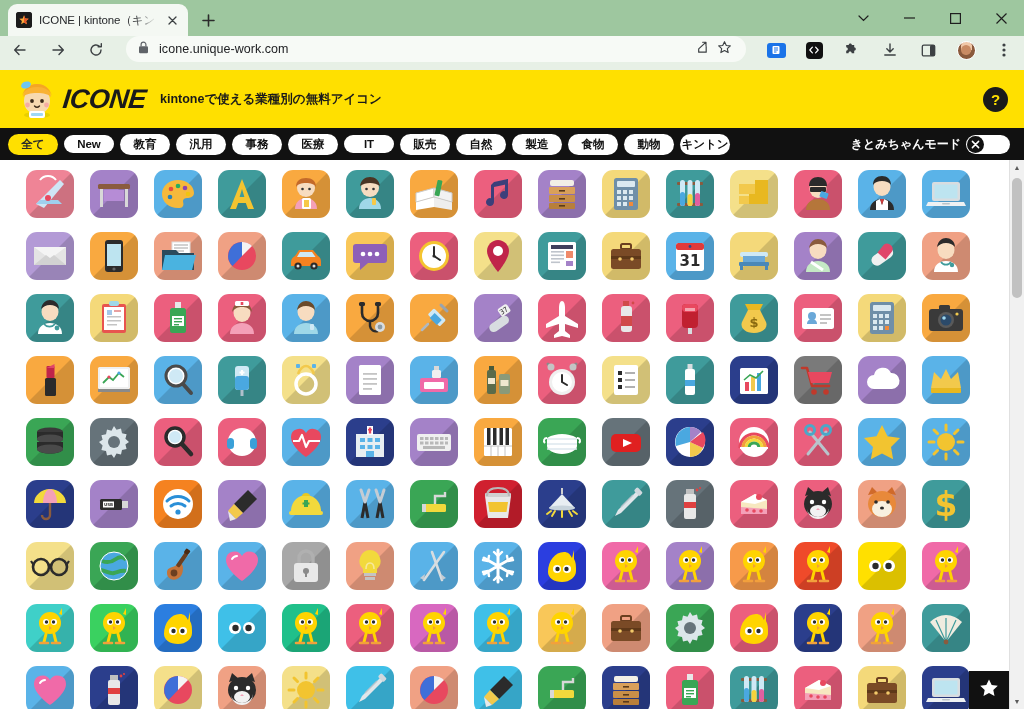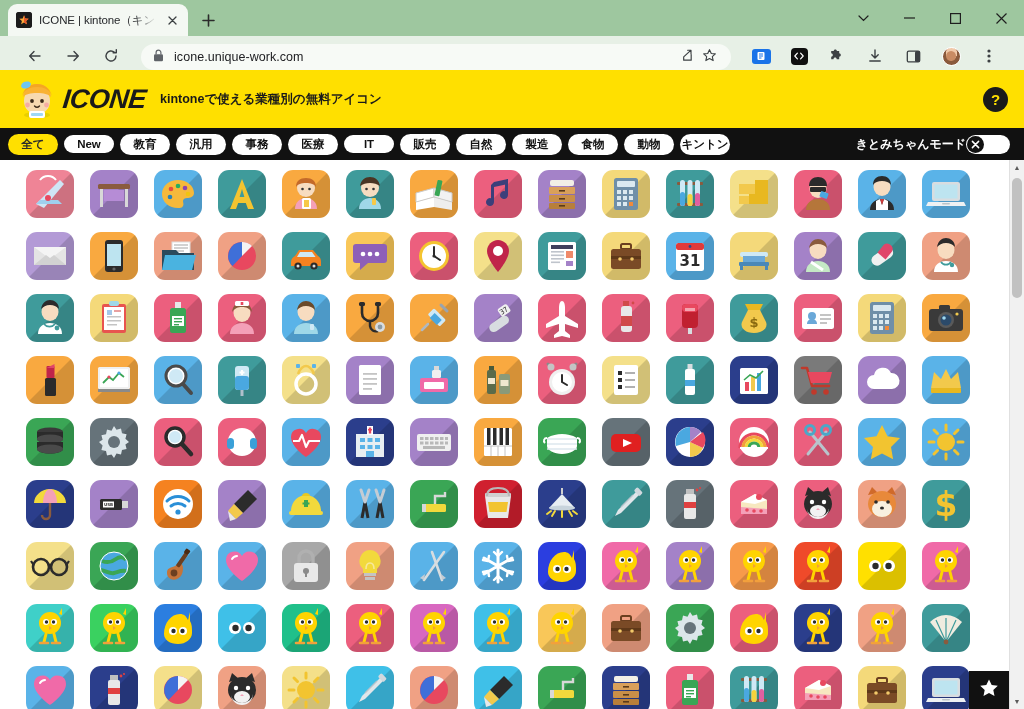--- a/index.html
+++ b/index.html
@@ -26,21 +26,21 @@
     font-size:11.5px; color:#26282b; white-space:nowrap; overflow:hidden;
     flex:1 1 auto; letter-spacing:-.1px;
     -webkit-mask-image:linear-gradient(to right,#000 80%,transparent 100%);
     mask-image:linear-gradient(to right,#000 80%,transparent 100%);
   }
   .tab-close{ width:16px;height:16px;flex:0 0 16px; display:flex;align-items:center;justify-content:center;color:#3c4043;}
   .newtab{ width:28px;height:28px; margin-left:6px; margin-bottom:2px; display:flex;align-items:center;justify-content:center; color:#2b2b2b;}
   .wincontrols{ position:absolute; right:0; top:0; height:36px; display:flex; align-items:center; }
   .wc{ width:46px;height:34px; display:flex;align-items:center;justify-content:center; color:#1f1f1f;}
 
-  .toolbar{ height:34px; background:#e7f0e6; display:flex; align-items:flex-end; padding:0 21px; gap:10px; }
+  .toolbar{ height:34px; background:#e7f0e6; display:flex; align-items:flex-start; padding:0 6px; gap:10px; }
   .tbtn{ width:28px;height:28px;border-radius:50%; display:flex;align-items:center;justify-content:center; color:#3c4043; flex:0 0 28px;}
   .omnibox{
     flex:1 1 auto; height:26px; background:#f7faf6; border-radius:14px;
     display:flex; align-items:center; padding:0 12px; gap:10px; margin:0 6px;
   }
   .omni-url{ font-size:12.5px; color:#202124; letter-spacing:.05px; flex:1 1 auto; }
   .omni-right{ display:flex; align-items:center; gap:8px; padding-right:2px;}
   .ext-blue{width:19px;height:15px;background:#1a73e8;border-radius:3px;display:flex;align-items:center;justify-content:center;}
   .ext-dark{width:17px;height:17px;background:#101010;border-radius:4px;display:flex;align-items:center;justify-content:center;}
   .avatar{
@@ -71,21 +71,21 @@
   .help-btn{width:25px;height:25px;border-radius:50%;background:#1a1a1a;color:#ffe000;
     font-size:15px;font-weight:bold;display:flex;align-items:center;justify-content:center;}
   .gen-btn{background:#23b4d4;color:#fff;font-size:11.5px;font-weight:bold;border-radius:16px;padding:7px 17px;white-space:nowrap;}
 
   .nav{ height:32px;background:#111111;display:flex;align-items:center;padding:0 8px;gap:6px;position:relative;}
   .chip{
     background:#ffffff;color:#111;font-size:11.5px;font-weight:bold;border-radius:11px;
     padding:3px 0;min-width:50px;text-align:center;white-space:nowrap;
   }
   .chip.active{background:#ffe000;color:#2b2b2b;}
-  .mode{margin-left:auto;display:flex;align-items:center;padding-right:6px;font-family:Liberation Serif, serif;}
+  .mode{margin-left:auto;display:flex;align-items:center;gap:5px;padding-right:6px;font-family:Liberation Serif, serif;}
   .mode-label{color:#fff;font-size:12px;font-weight:bold;white-space:nowrap;}
   .toggle{width:44px;height:19px;border-radius:10px;background:#fff;position:relative;flex:0 0 44px;}
   .toggle .knob{position:absolute;left:1px;top:1px;width:17px;height:17px;border-radius:50%;background:#111;
     display:flex;align-items:center;justify-content:center;}
 
   
   .grid-scroll{position:absolute;left:0;right:0;top:90px;bottom:0;background:#fff;overflow:hidden;}
   .grid{ padding:10px 0 0 26px; display:grid; grid-template-columns:repeat(15,64px); grid-auto-rows:62px; }
   .tile{
     width:48px;height:48px;border-radius:11px;position:relative;overflow:hidden;

